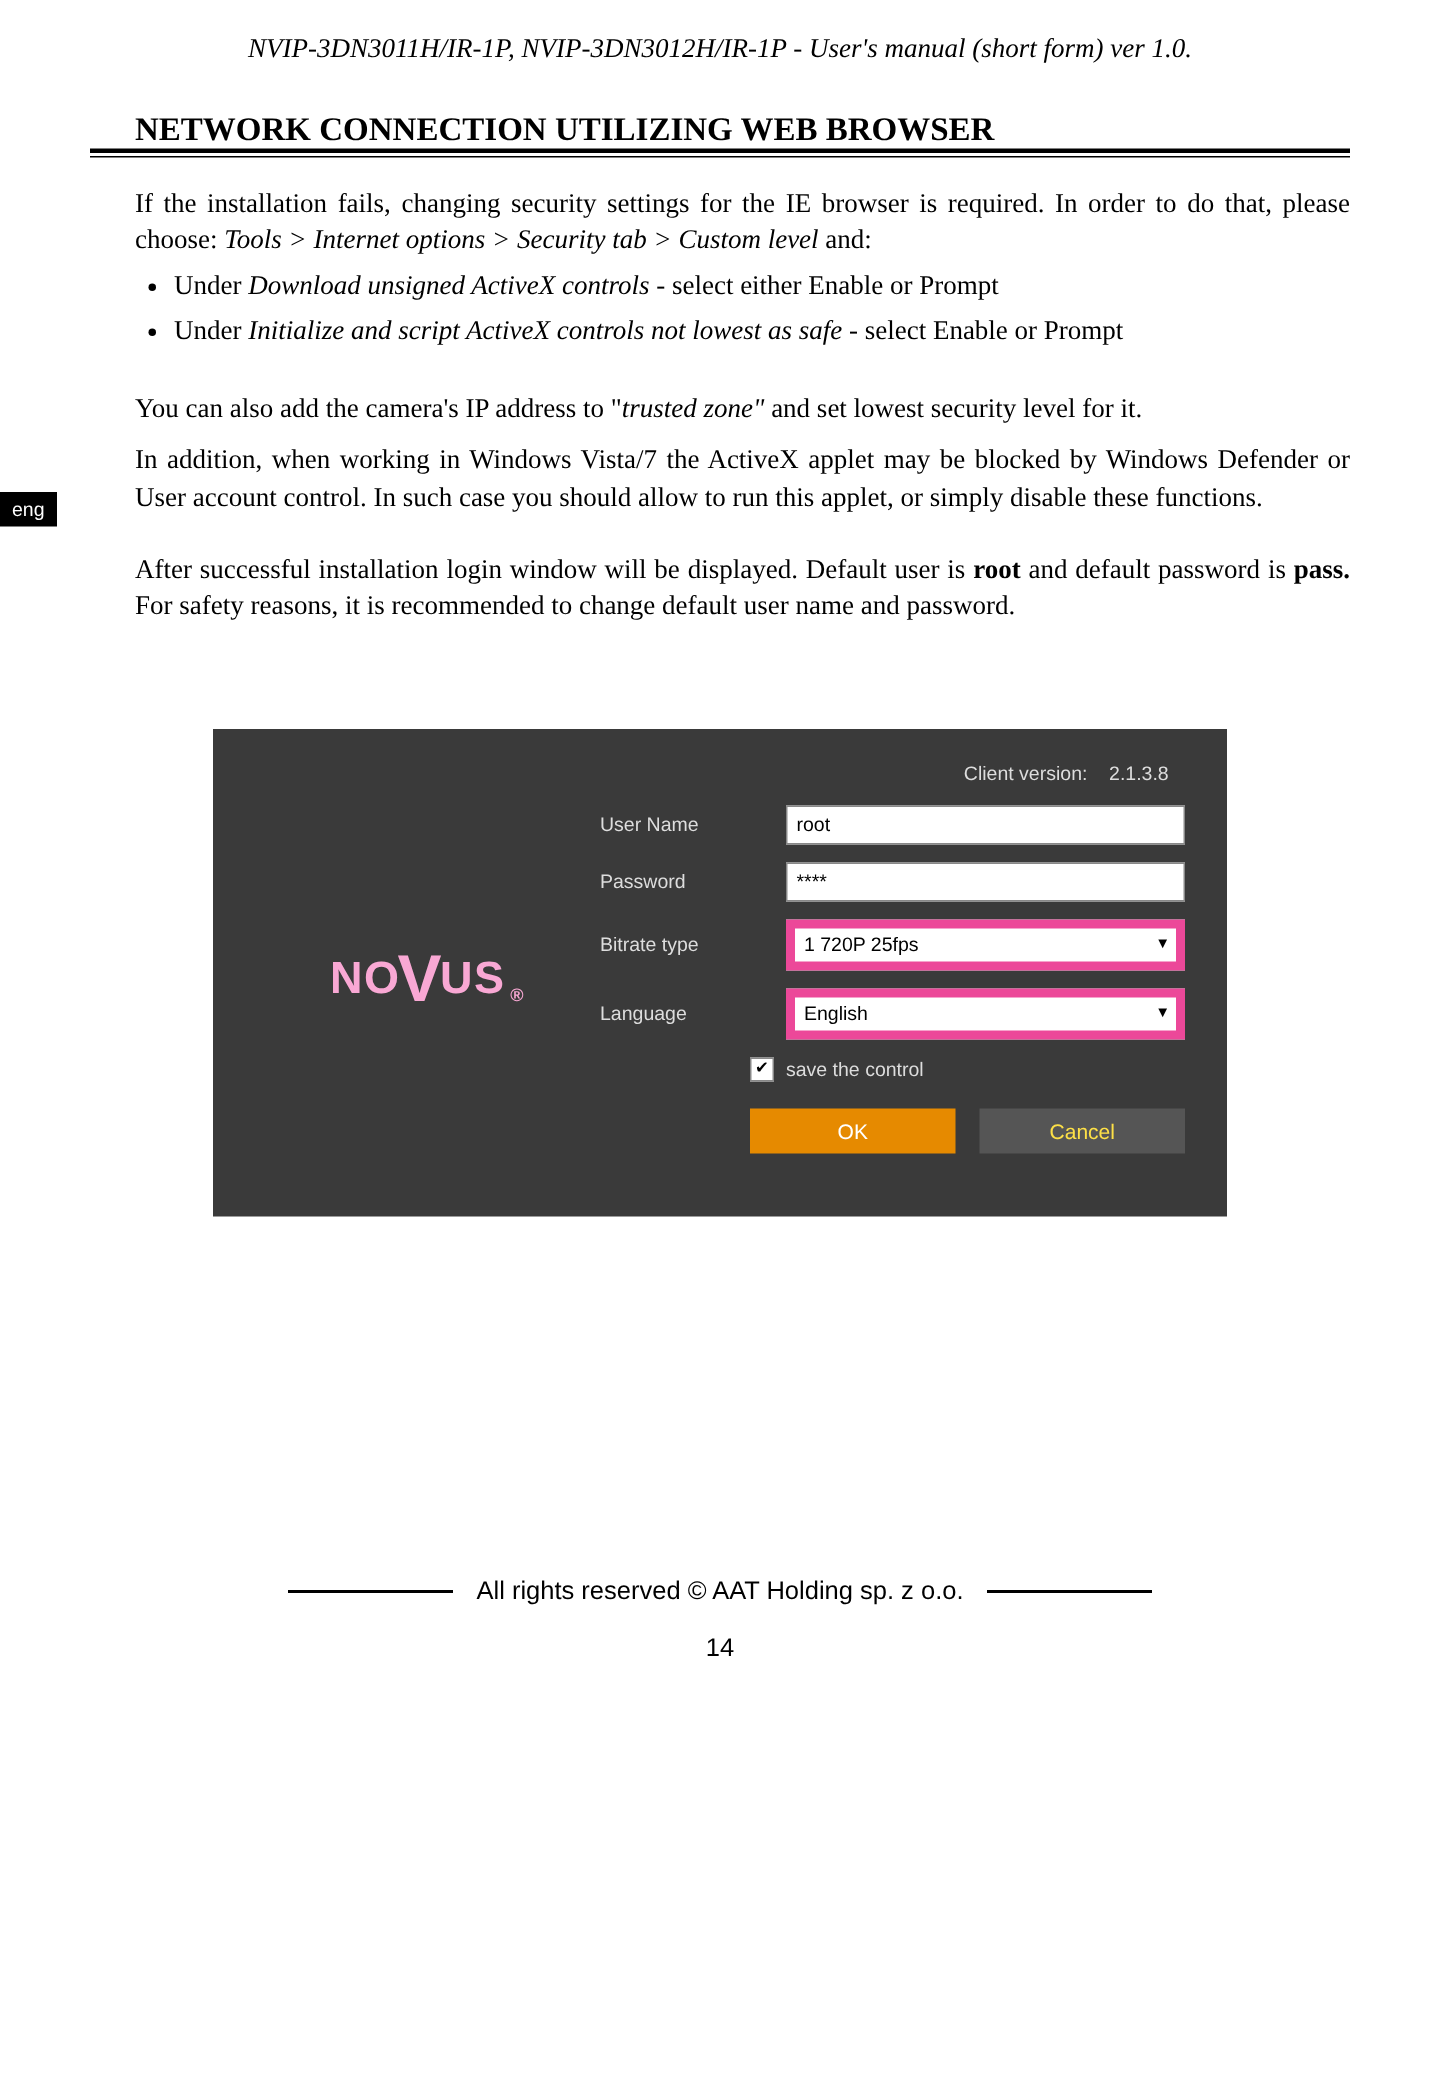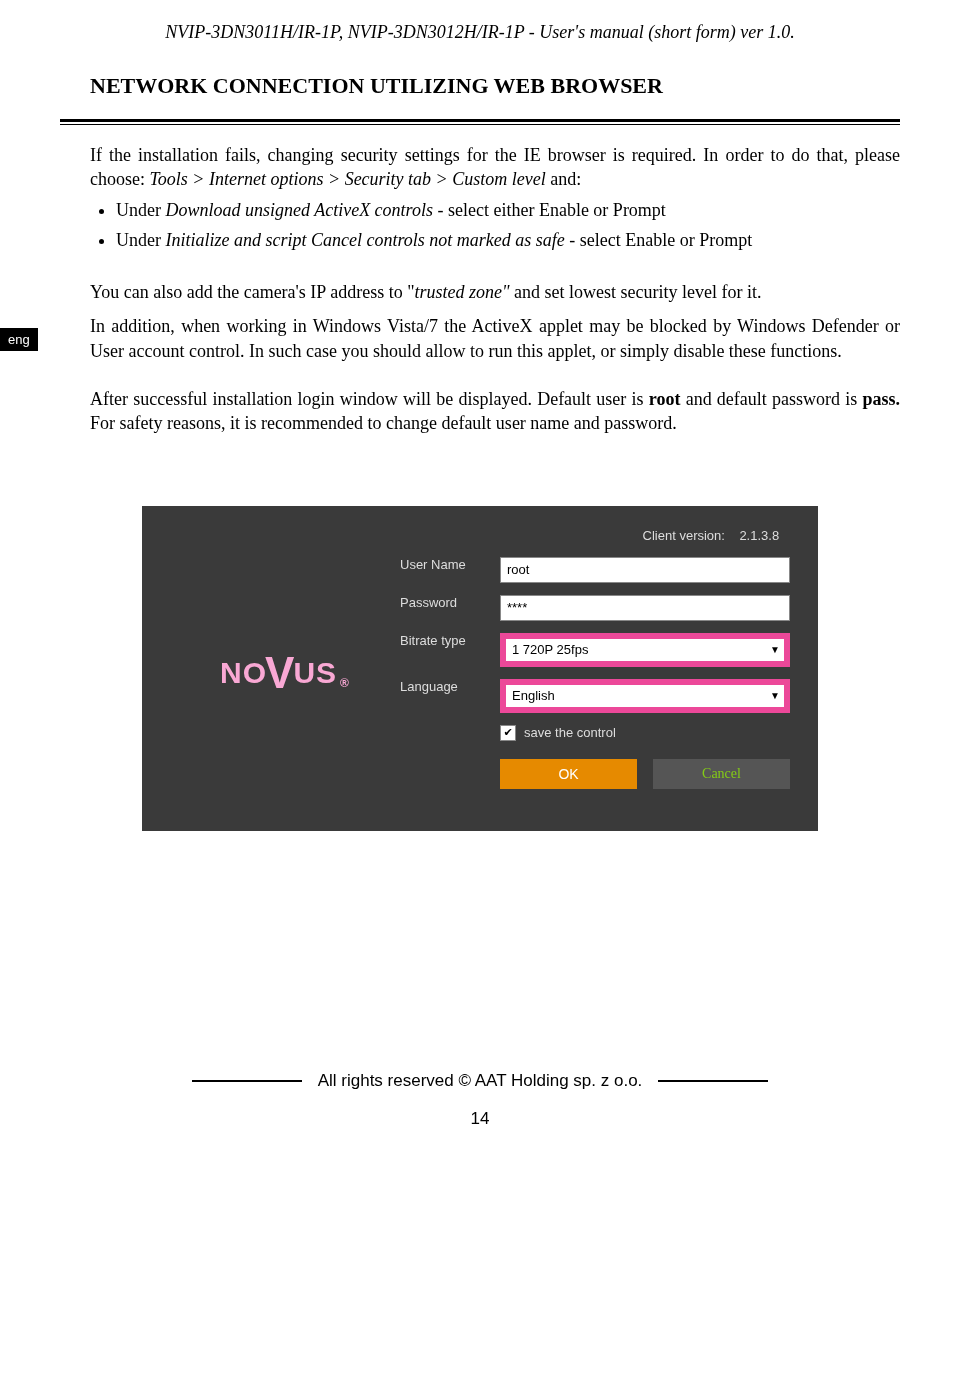--- a/index.html
+++ b/index.html
@@ -16,21 +16,21 @@
   }
   .header-title {
     font-style: italic;
     text-align: center;
     font-size: 18px;
     margin-bottom: 30px;
   }
   .section-title {
     font-weight: bold;
     font-size: 22px;
-    margin: 10px 0 20px 30px;
+    margin: 10px 0 0 30px;
   }
   .rule-double {
     border-top: 3px solid #000;
     border-bottom: 1px solid #000;
     height: 2px;
     margin: 0 0 18px 0;
   }
   .content {
     margin-left: 30px;
     font-size: 18px;
@@ -69,21 +69,21 @@
     align-items: center;
     margin-bottom: 14px;
   }
   .logo-col {
     width: 230px;
     display: flex;
     align-items: center;
     justify-content: center;
   }
   .form-col { flex: 1; }
-  .frow { display: flex; align-items: flex-start; margin-bottom: 12px; }
+  .frow { display: flex; align-items: center; margin-bottom: 12px; gap: 24px; }
   .flabel { width: 100px; color: #ddd; }
   .finput {
     flex: 1;
     height: 22px;
     background: #fff;
     color: #000;
     border: 1px solid #888;
     padding: 1px 6px;
     font-size: 13px;
     font-family: Arial, sans-serif;
@@ -118,21 +118,21 @@
   .btn {
     flex: 1;
     height: 30px;
     display: flex;
     align-items: center;
     justify-content: center;
     font-size: 14px;
     cursor: pointer;
   }
   .btn-ok { background: #e68a00; color: #fff; }
-  .btn-cancel { background: #555; color: #84cc16; font-family: Liberation Serif, serif; }
+  .btn-cancel { background: #555; color: #fde047; }
   .logo {
     font-family: Arial, sans-serif;
     color: #f9a8d4;
     font-weight: bold;
     font-size: 30px;
     letter-spacing: 1px;
     display: flex;
     align-items: flex-end;
   }
   .logo .bigV { font-size: 44px; line-height: 0.8; margin: 0 -2px; }
@@ -174,21 +174,21 @@
 
   <div class="content">
     <p>
       <span>If the installation fails, changing security settings for the IE browser is required. In order to do that, please choose: </span><i>Tools &gt; Internet options &gt; Security tab &gt; Custom level </i><span>and:</span>
     </p>
     <ul class="bul">
       <li>
         <span>Under </span><i>Download unsigned ActiveX controls</i><span> - select either Enable or Prompt</span>
       </li>
       <li>
-        <span>Under </span><i>Initialize and script Cancel controls not marked as safe</i><span> - select Enable or Prompt</span>
+        <span>Under </span><i>Initialize and script ActiveX controls not lowest as safe</i><span> - select Enable or Prompt</span>
       </li>
     </ul>
 
     <p class="spaced">
       <span>You can also add the camera's IP address to "</span><i>trusted zone"</i><span> and set lowest security level for it.</span>
     </p>
     <p style="margin-top:10px;">In addition, when working in Windows Vista/7 the ActiveX applet may be blocked by Windows Defender or User account control. In such case you should allow to run this applet, or simply disable these functions.</p>
 
     <p class="spaced" style="margin-top:24px;">
       <span>After successful installation login window will be displayed. Default user is </span><b>root</b><span> and default password is </span><b>pass.</b><span> For safety reasons, it is recommended to change default user name and password.</span>

